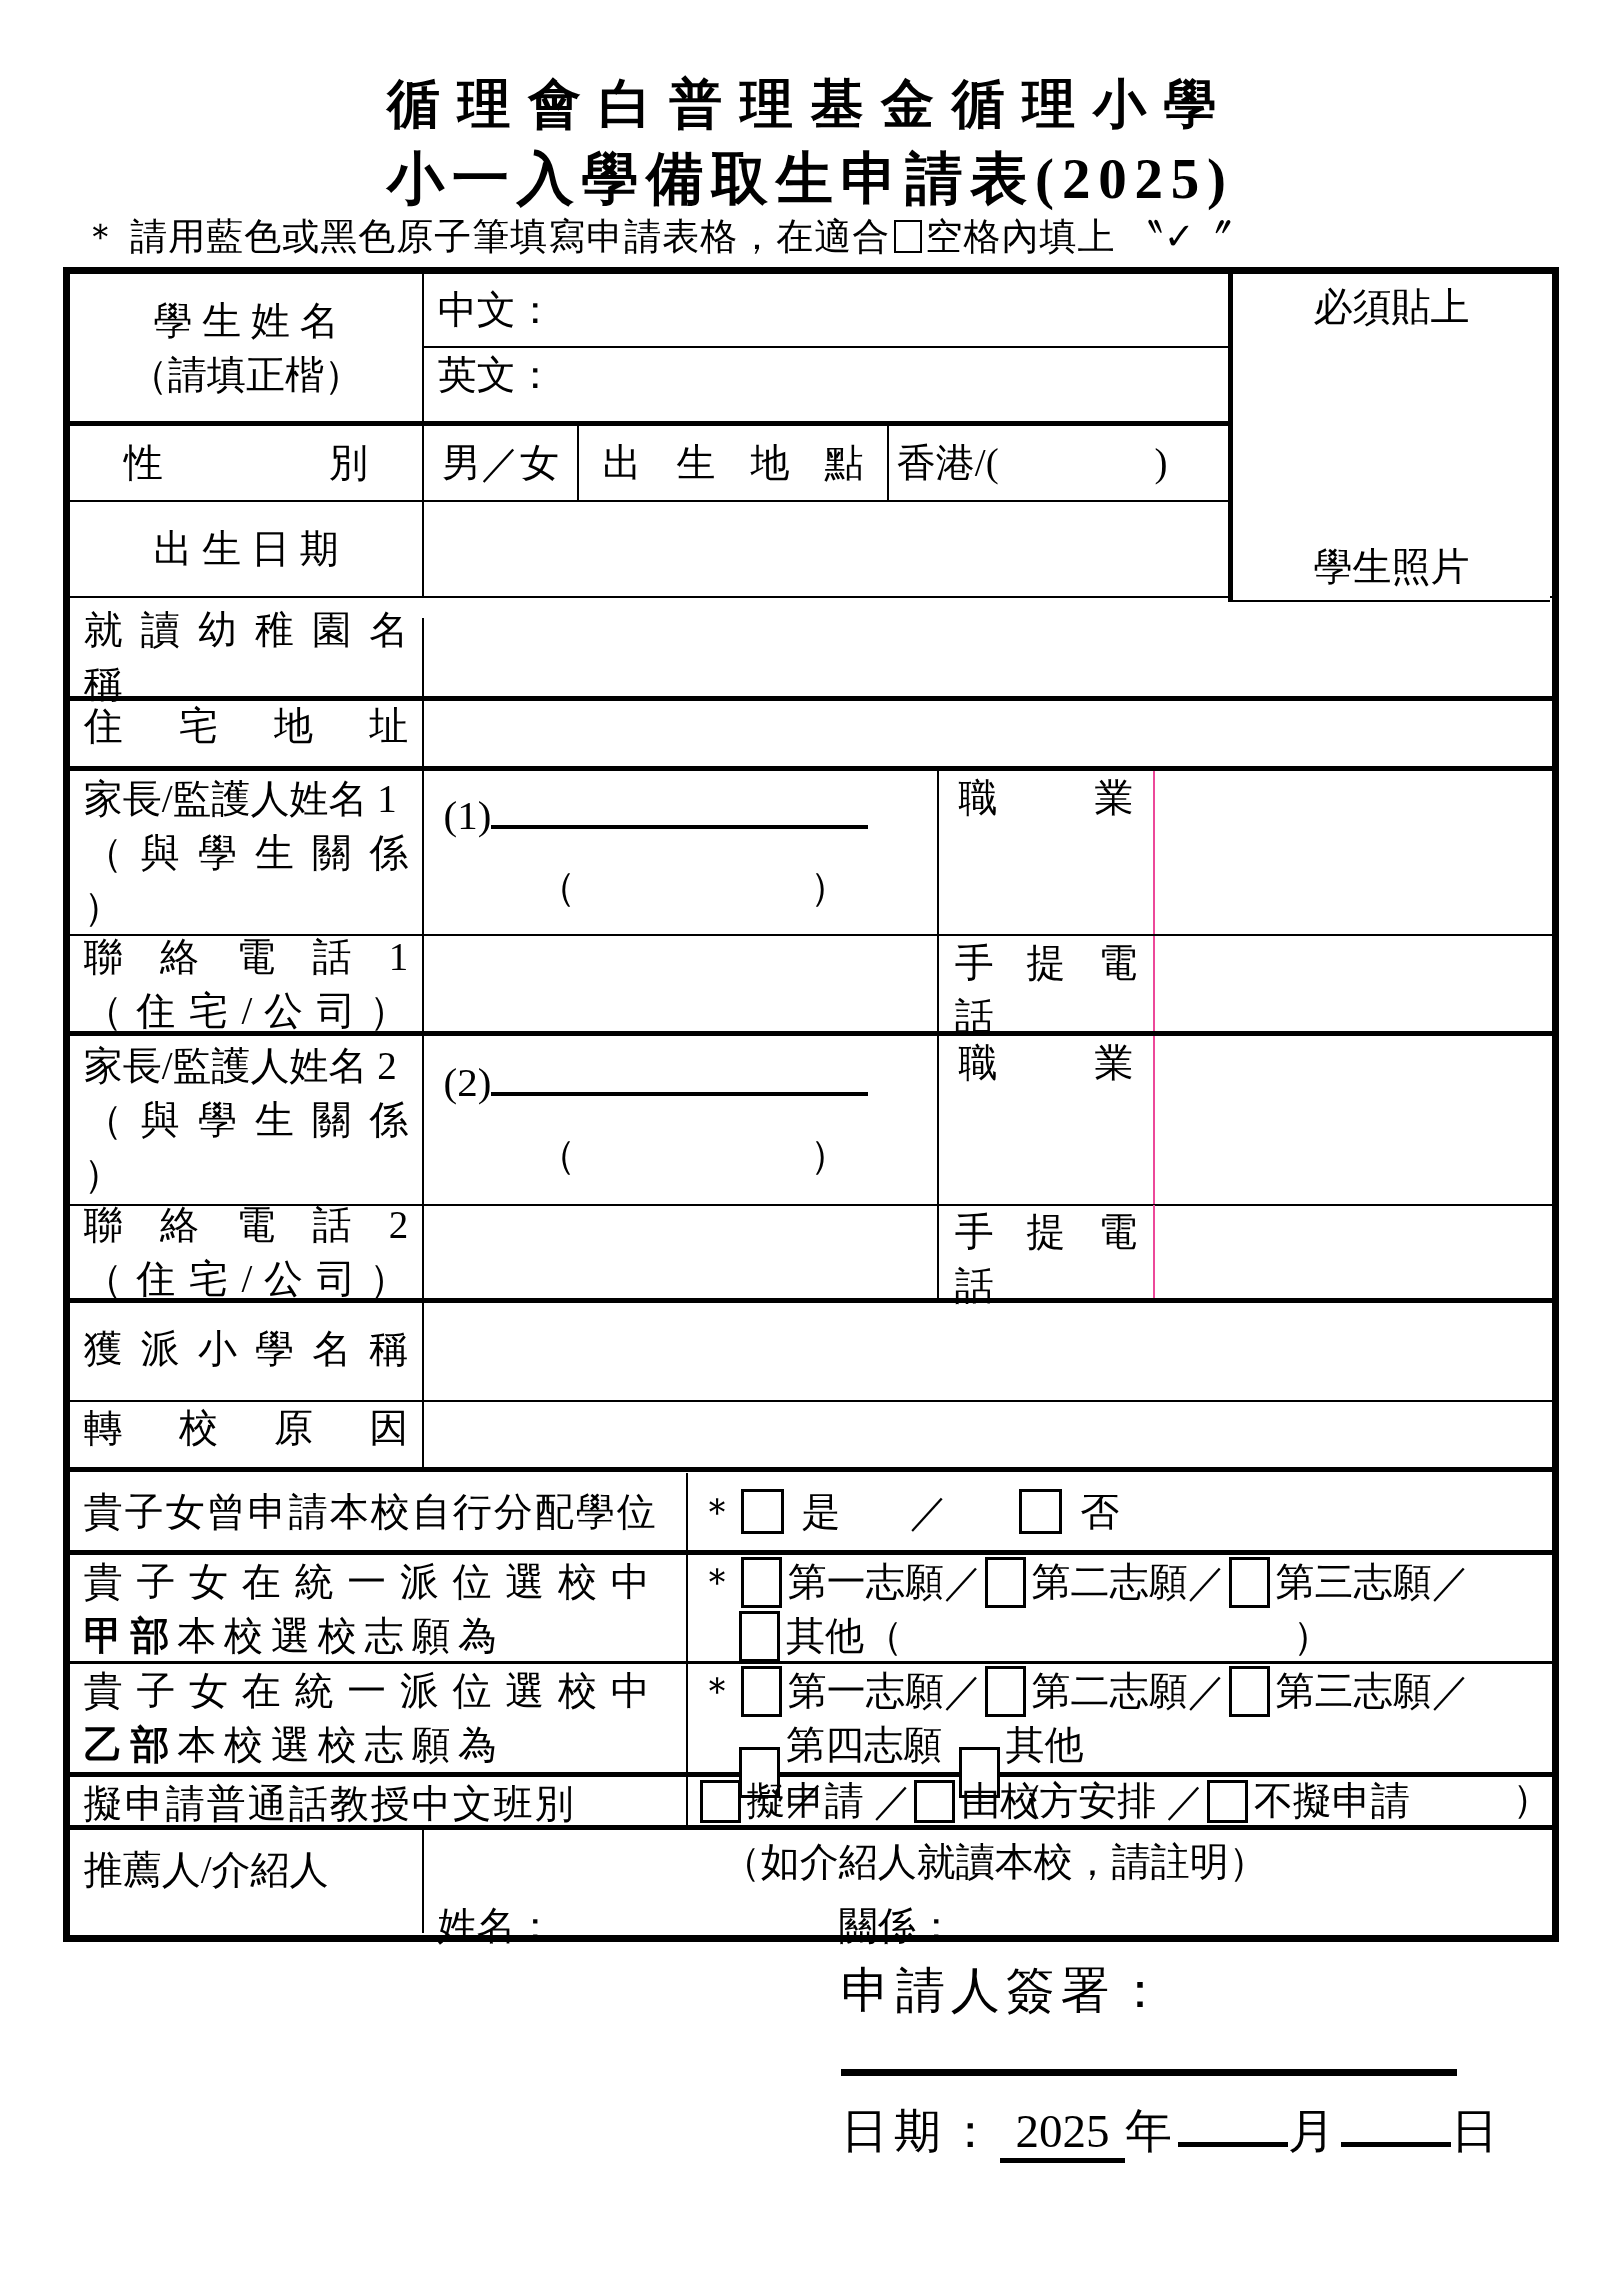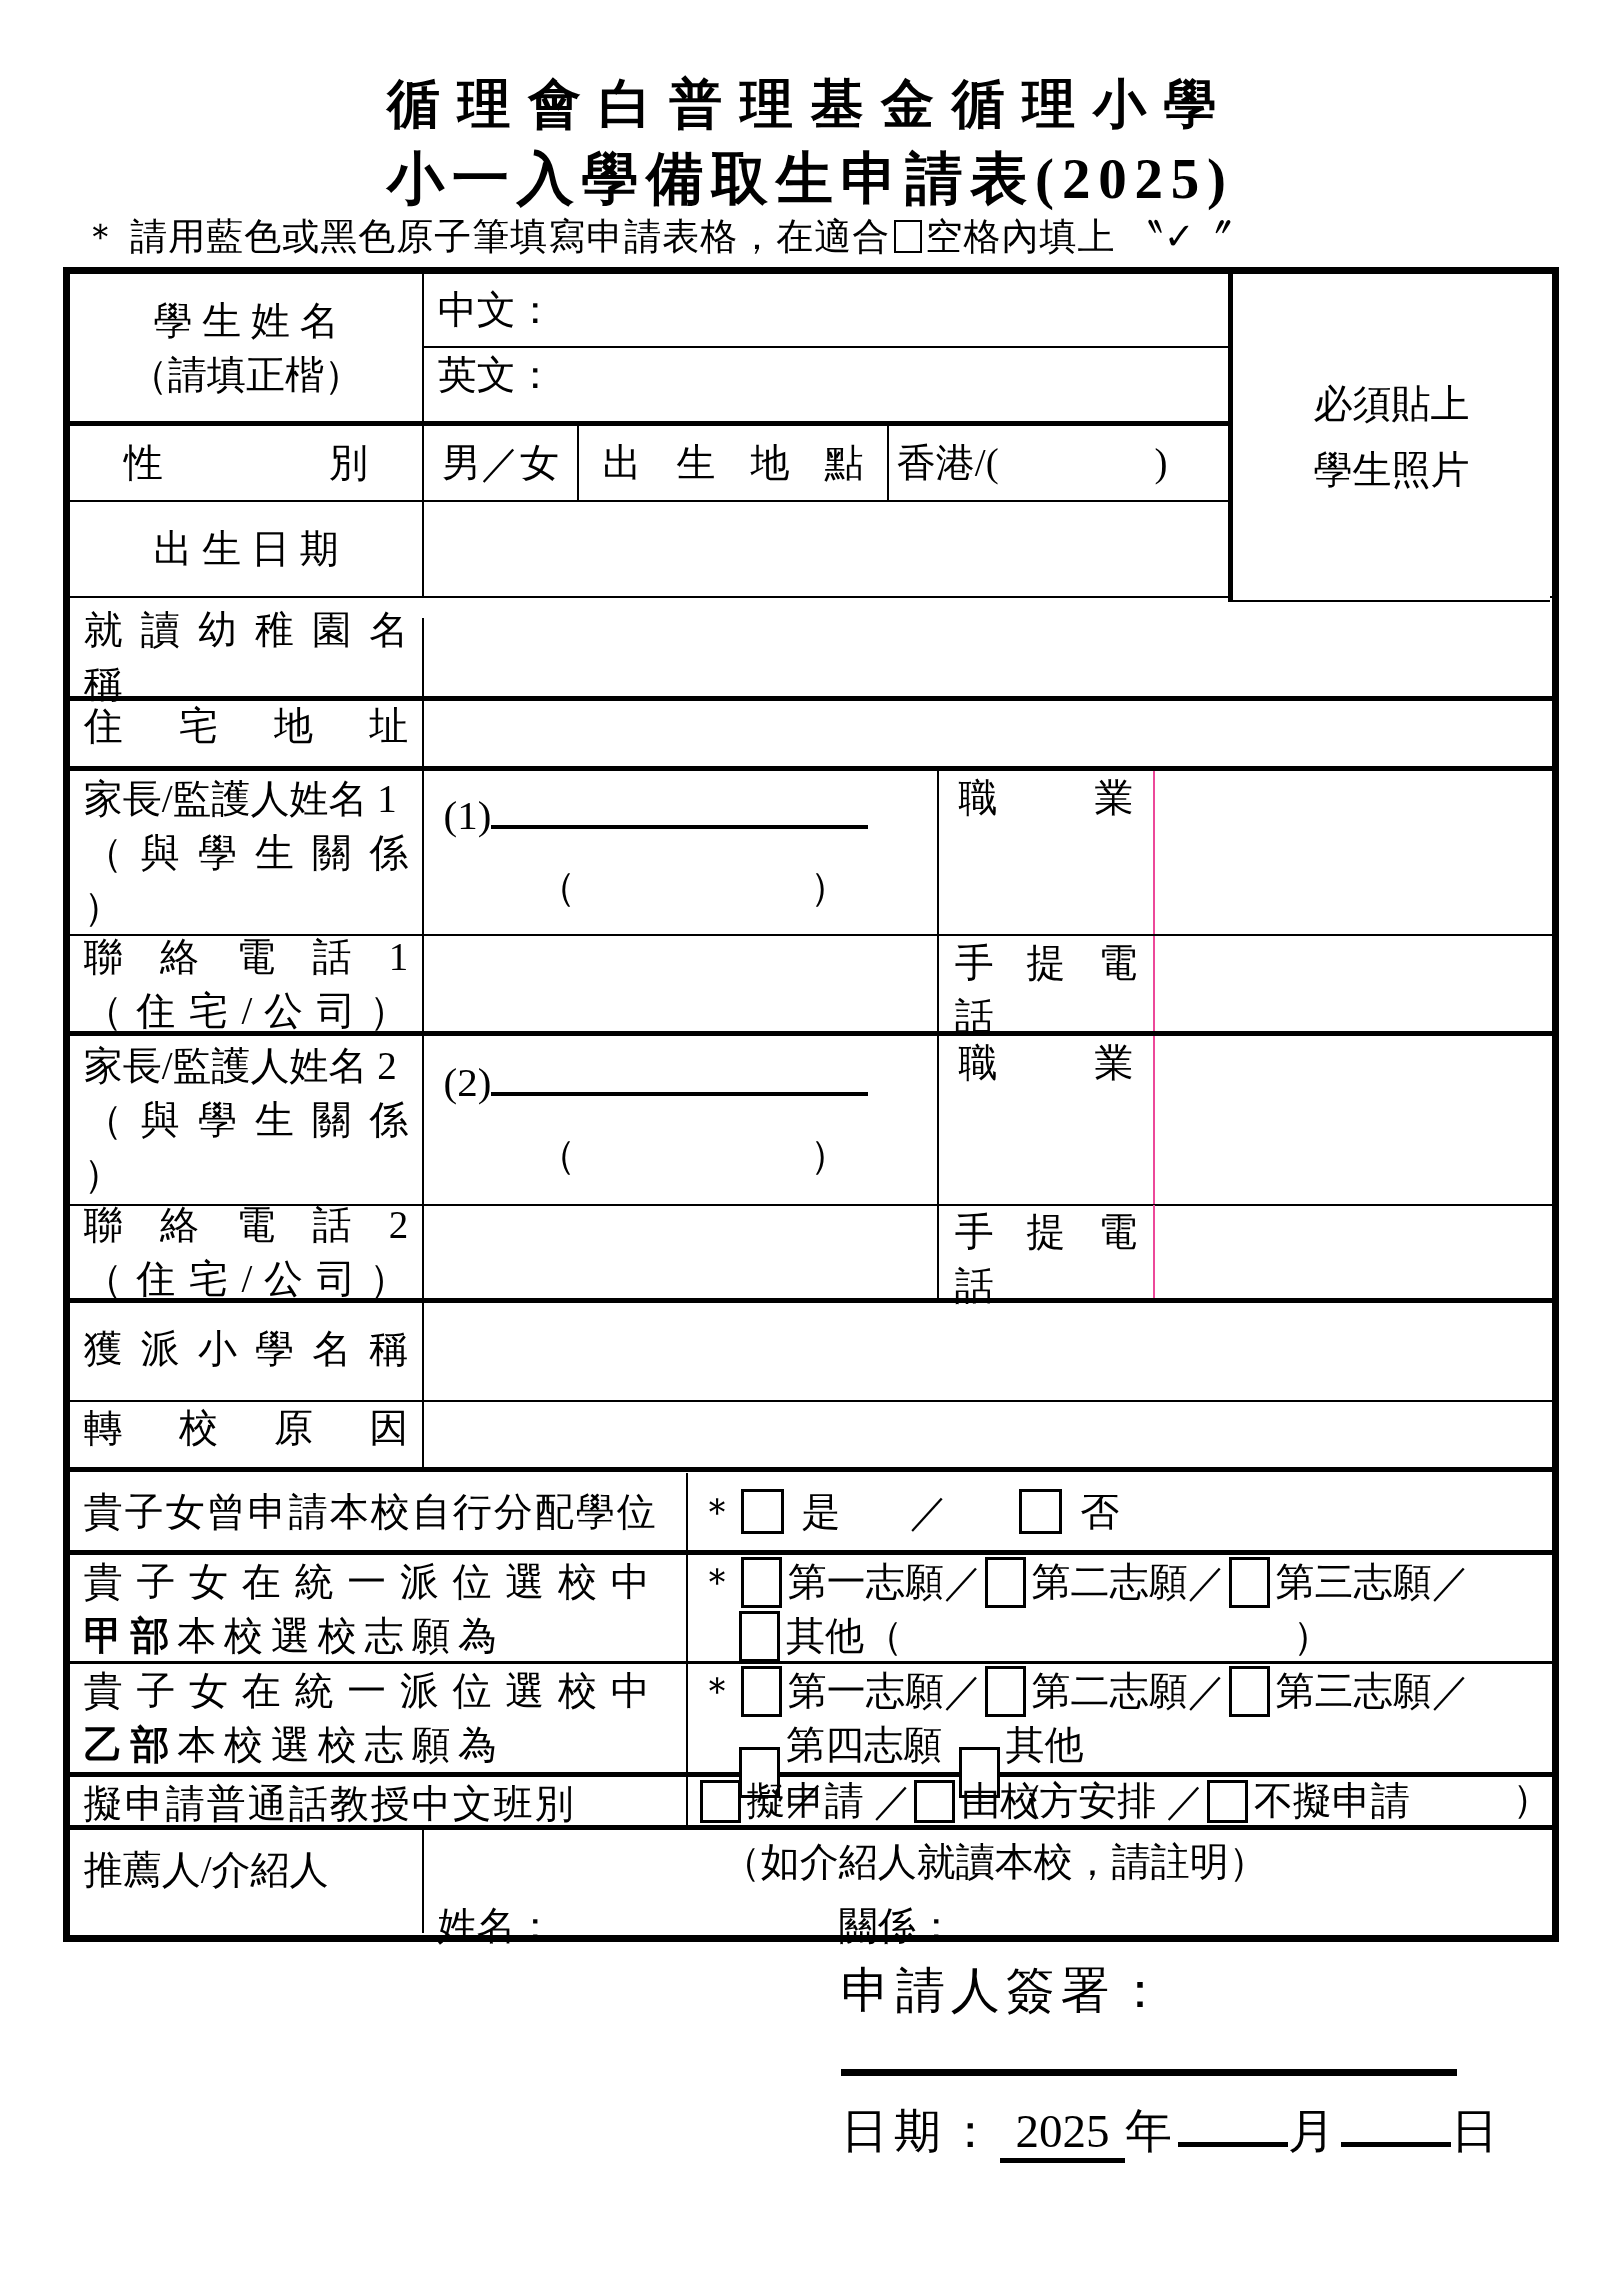--- a/index.html
+++ b/index.html
@@ -32,21 +32,21 @@
   .r11{top:1024px;height:104px;border-bottom-width:2.9px;}
   .r12{top:1115px;height:83px;}
   .r13{top:1199px;height:82px;}
   .r14{top:1281px;height:109px;border-bottom-width:3.9px;}
   .r15{top:1390px;height:113px;}
   .r16{top:1503px;height:53px;}
   .r17{top:1555px;height:104px;border-bottom:none;}
 
   .photo{position:absolute;top:0;left:1158px;width:322px;height:328px;
          border-left:5.9px solid #000;border-bottom:2.9px solid #000;box-sizing:border-box;
-         background:#fff;display:flex;flex-direction:column;justify-content:center;
+         background:#fff;display:flex;flex-direction:column;justify-content:space-between;
          align-items:center;font-size:39px;line-height:1.7;}
 
   .lab{flex:0 0 354px;width:354px;border-right:2px solid #000;box-sizing:border-box;
        display:flex;flex-direction:column;justify-content:center;}
   .lab2{flex:0 0 618px;width:618px;border-right:2px solid #000;box-sizing:border-box;
         display:flex;flex-direction:column;justify-content:space-evenly;}
   .just{display:block;text-align:justify;text-align-last:justify;padding:0 13.7px;}
   .ctr{display:block;text-align:center;}
   .pl{padding-left:13.7px;}
   .ls2{letter-spacing:2px;}

